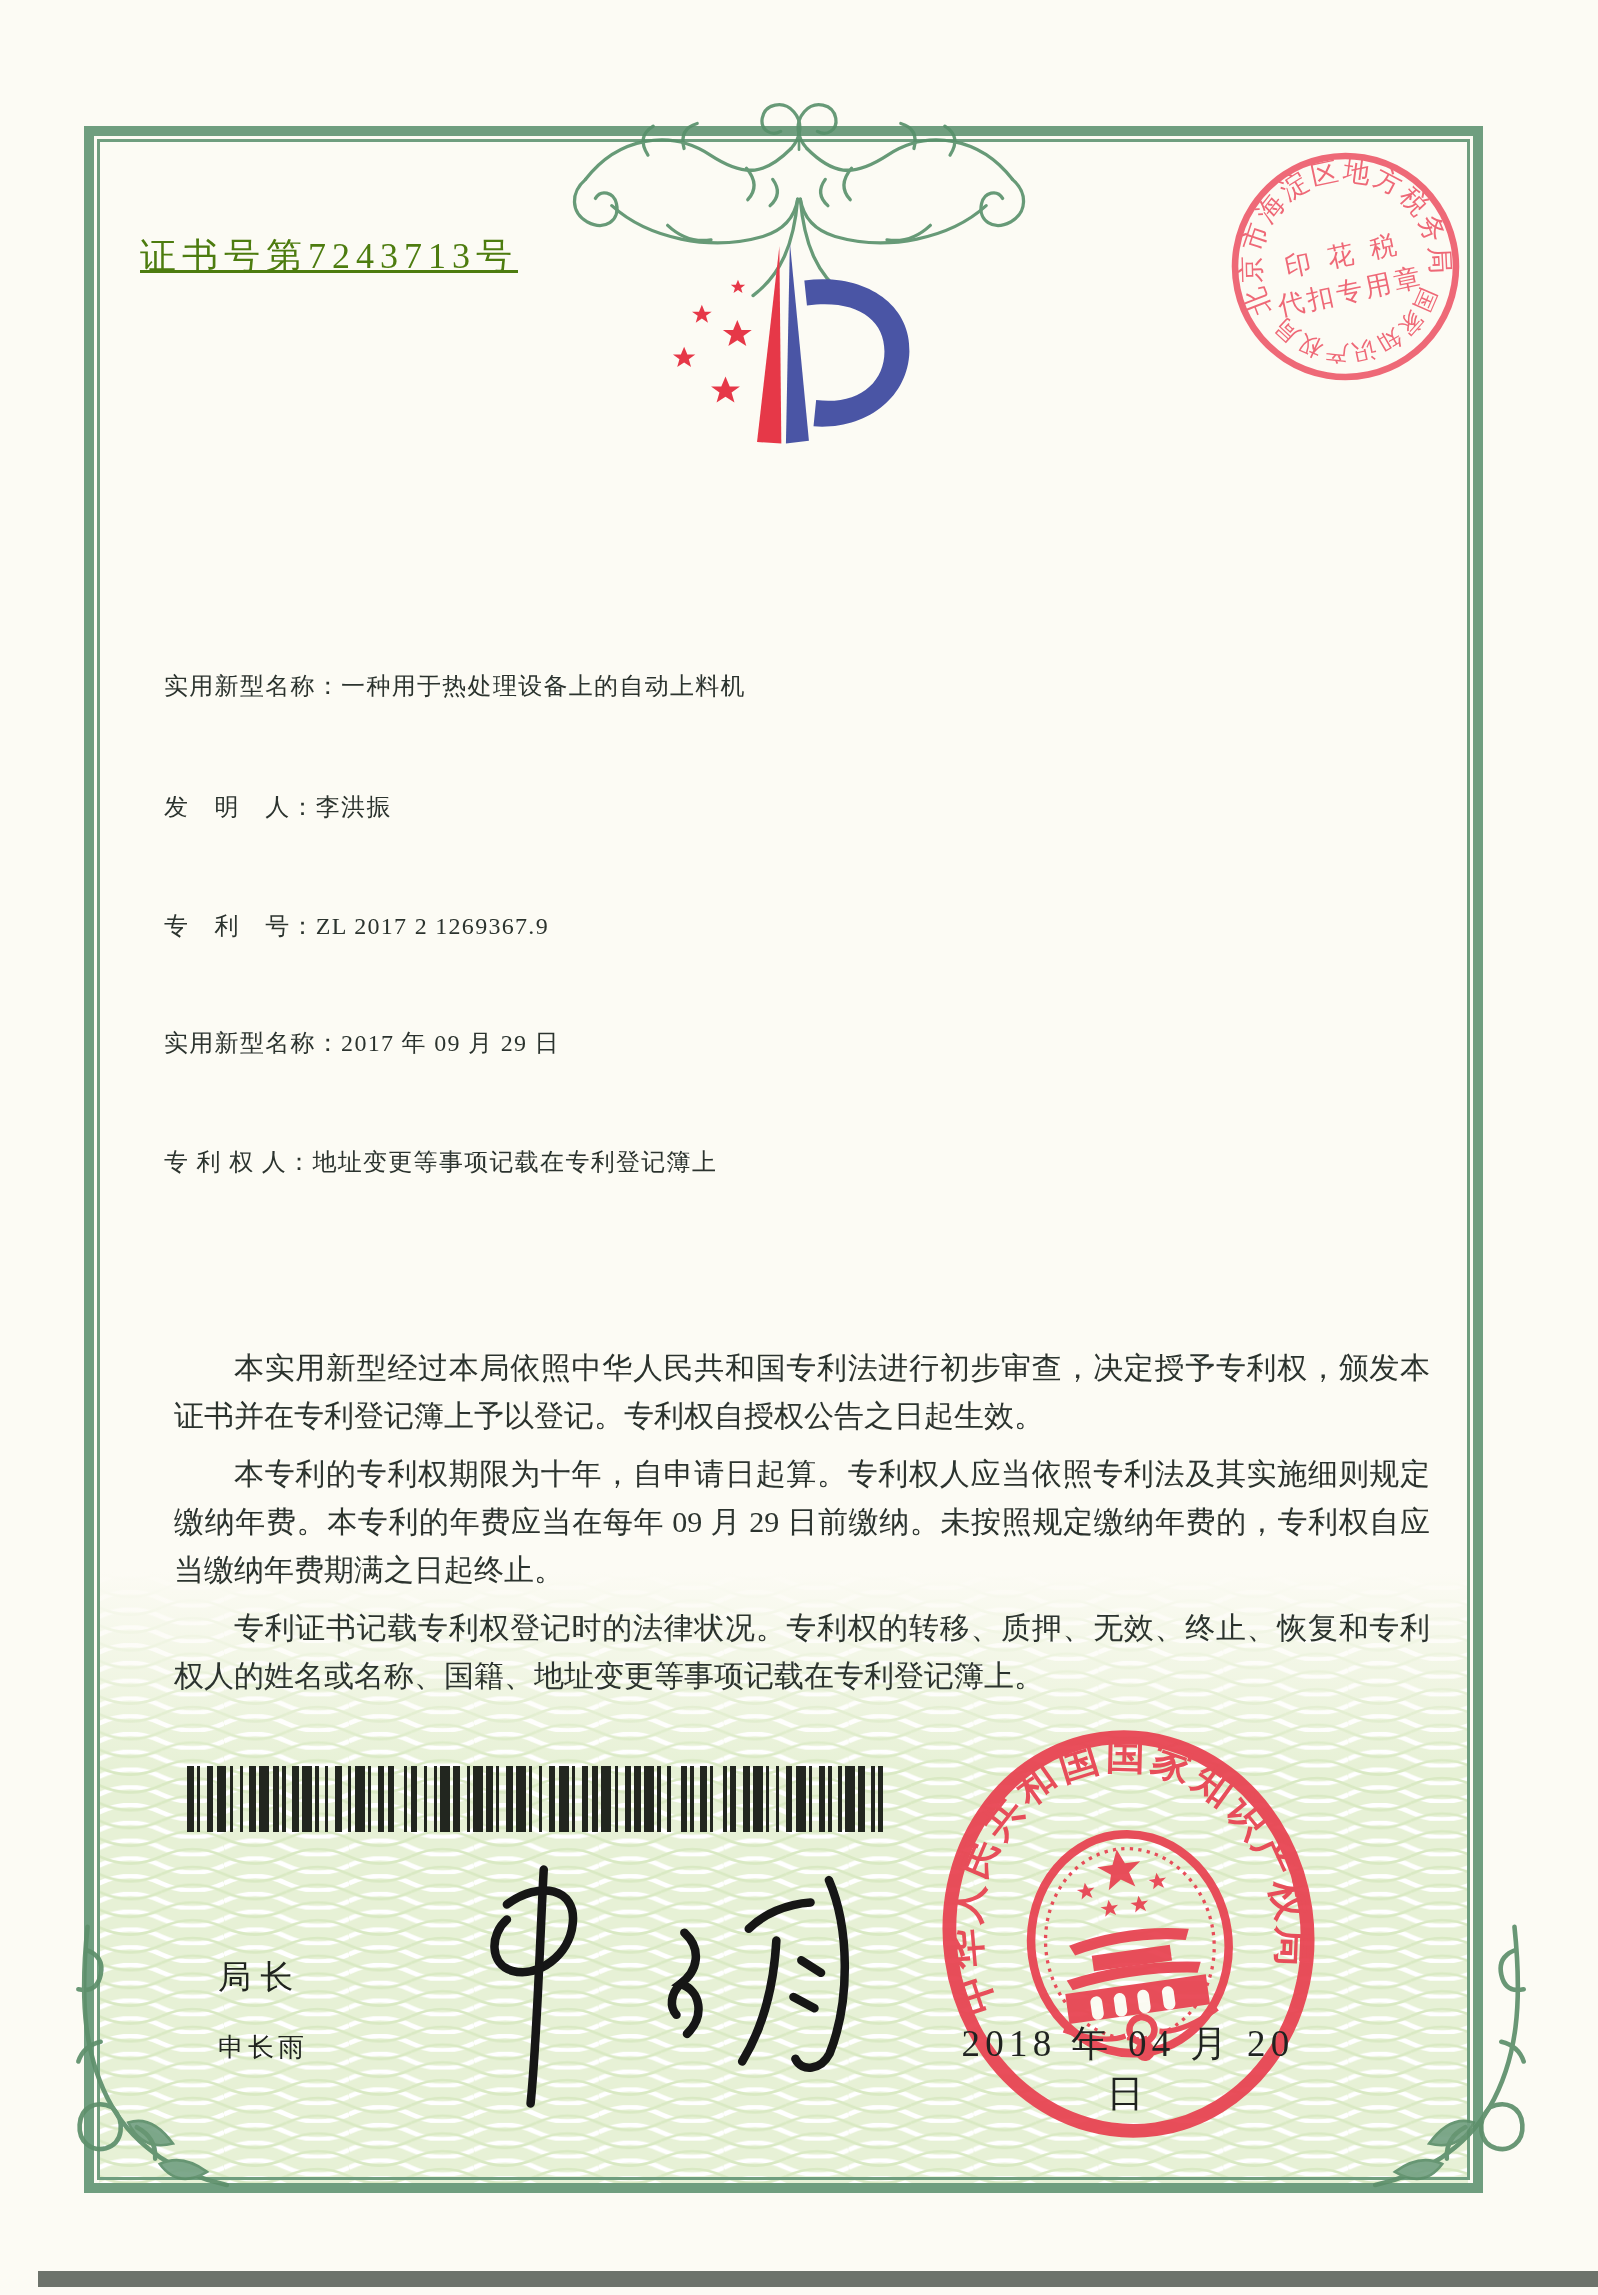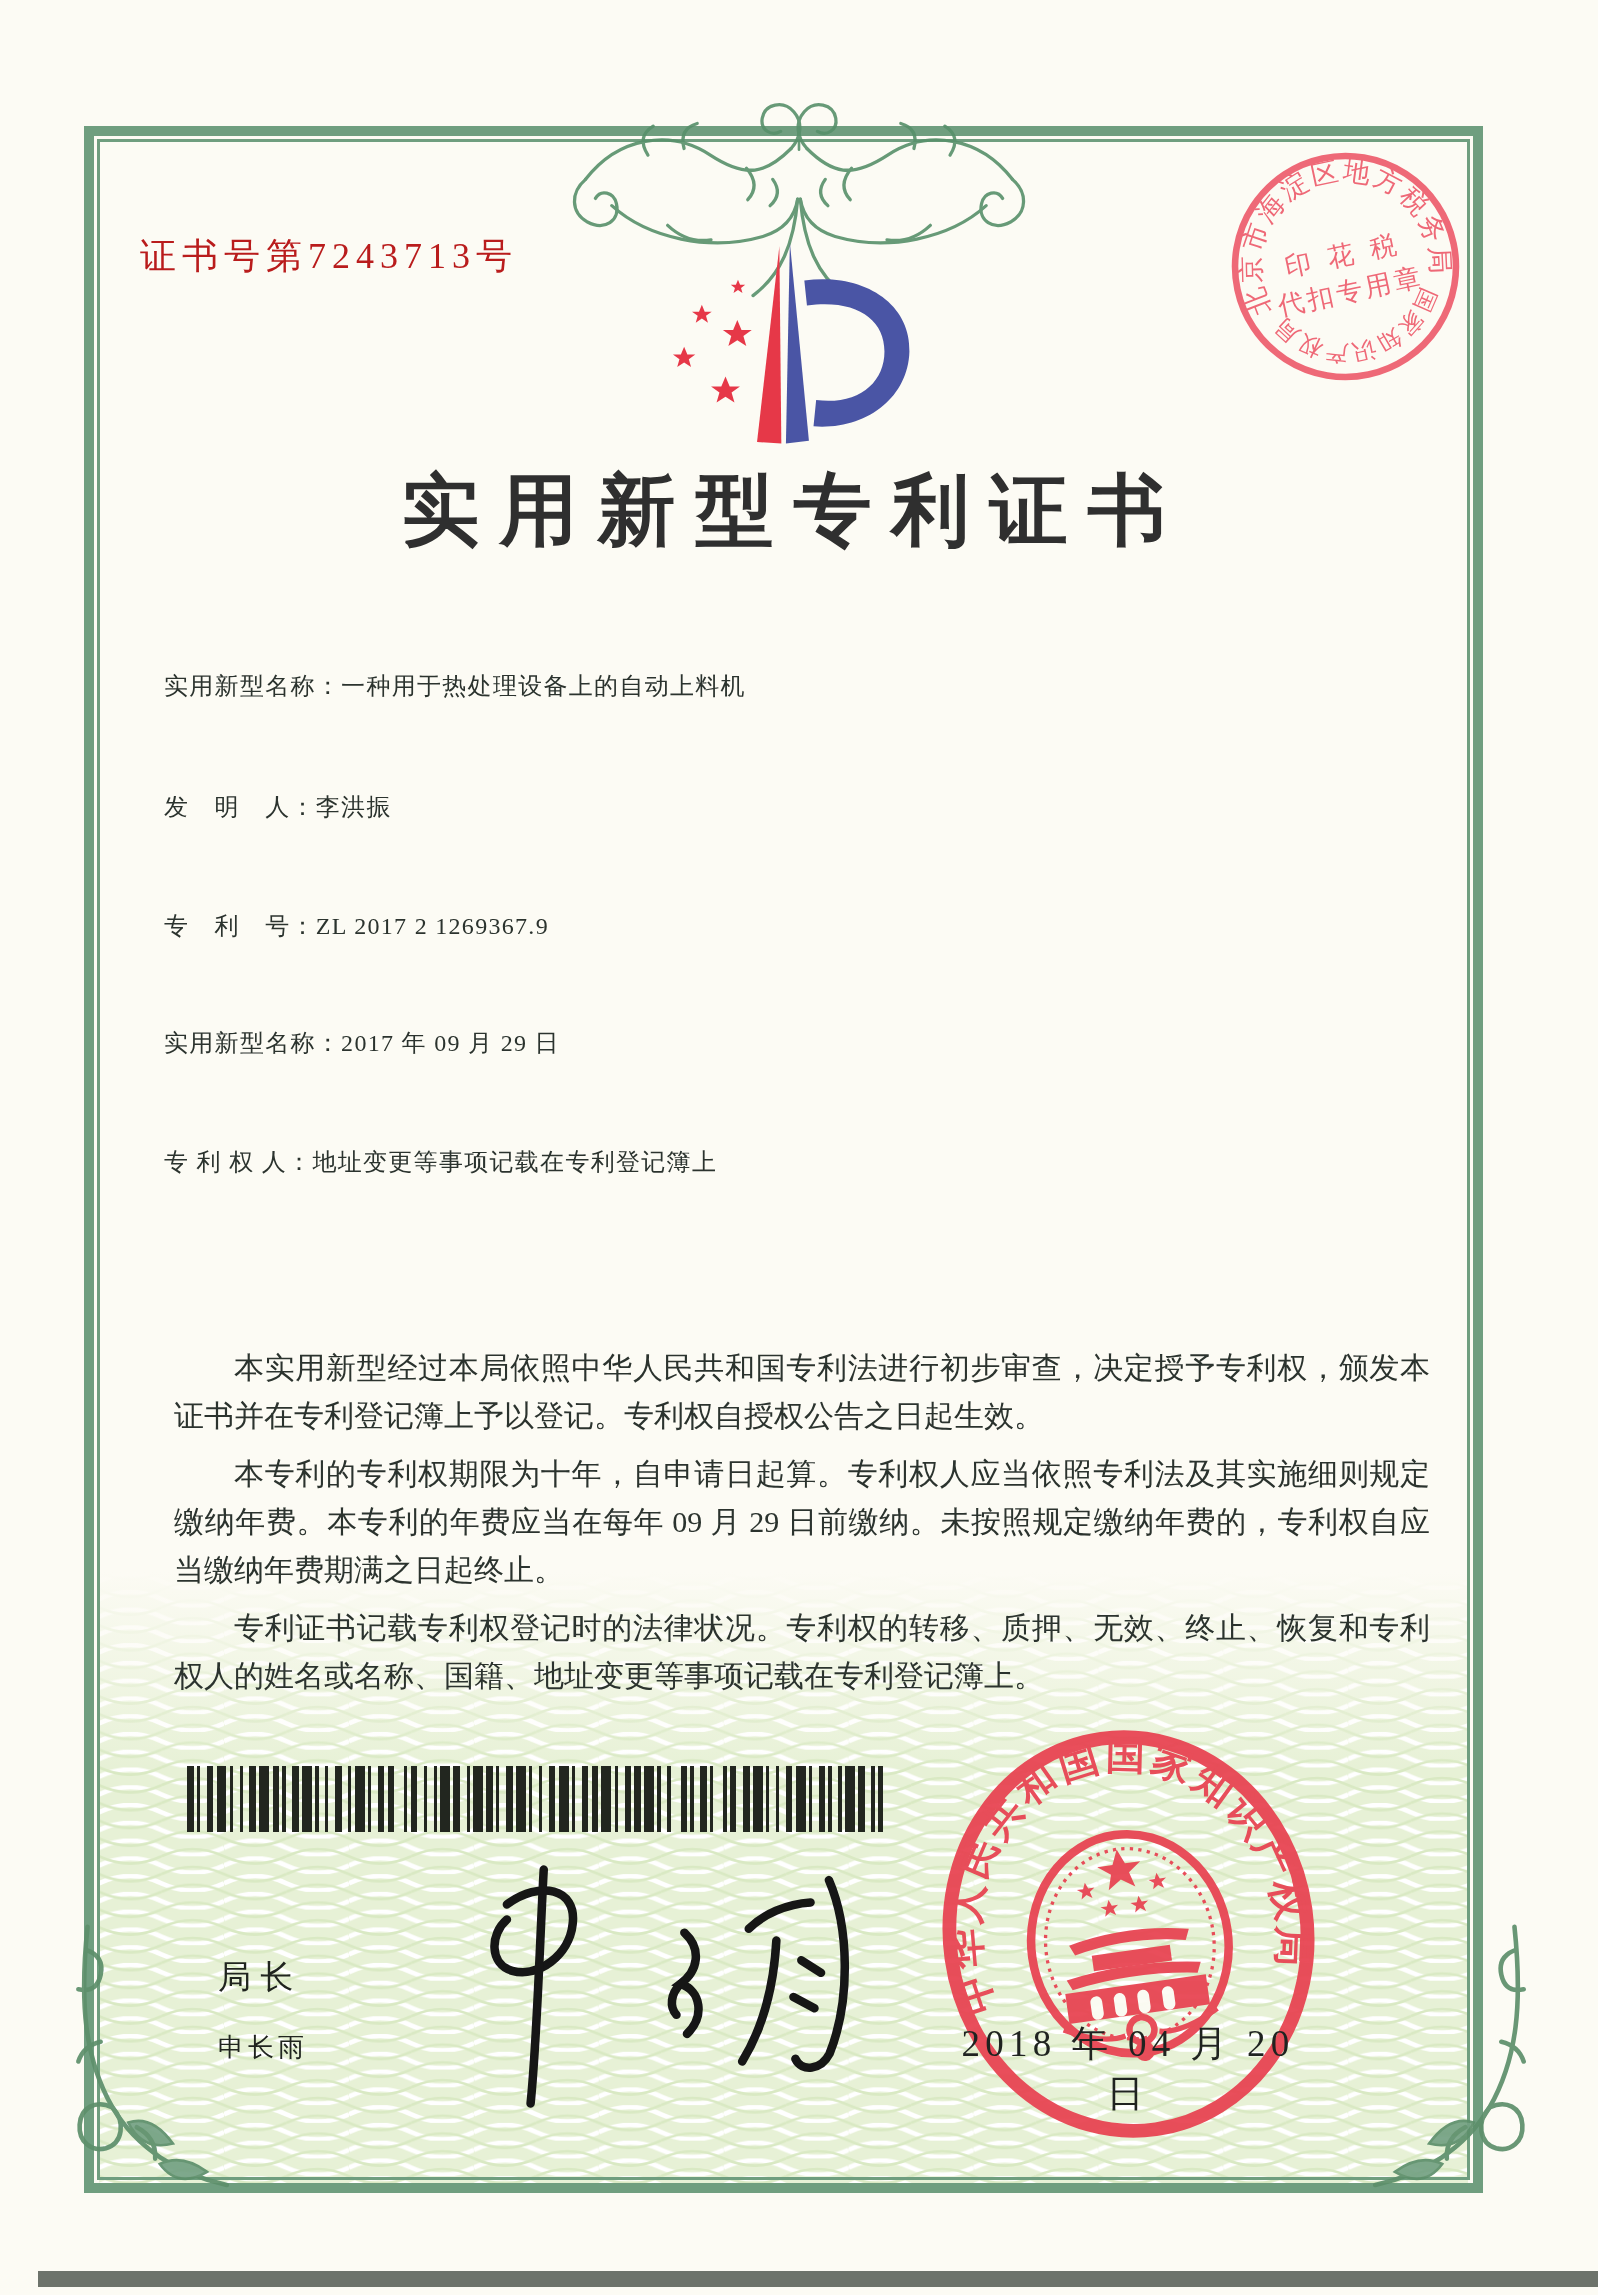--- a/index.html
+++ b/index.html
@@ -26,21 +26,21 @@
     border:10px solid var(--border-green);box-sizing:border-box;z-index:2;}
   .frame-inner{position:absolute;left:2.6px;top:2.6px;right:2.6px;bottom:2.6px;border:3.3px solid var(--border-green);}
 
   .decor{position:absolute;z-index:3;}
   .decor.top-dragons{left:549px;top:71px;width:500px;height:243px;}
   .decor.corner-left{left:61px;top:1917px;width:191px;height:289px;}
   .decor.corner-right{left:1350px;top:1917px;width:191px;height:289px;}
 
   .content{position:absolute;z-index:4;color:var(--ink);}
 
-  .cert-number{left:140px;top:232px;font-size:36px;letter-spacing:6px;color:#b91c1c;}
+  .cert-number{left:140px;top:232px;font-size:36px;letter-spacing:6px;color:#4d7c0f;text-decoration:underline;}
   .logo-wrap{left:648px;top:241px;width:289px;height:238px;z-index:4;}
   .cert-title{left:84px;top:459px;width:1399px;text-align:center;font-size:78px;font-weight:bold;
     letter-spacing:20px;color:var(--title-ink);text-indent:20px;}
 
   .field-row{left:164px;font-size:24px;white-space:nowrap;}
   .field-row .lab,.field-row .val{display:inline;letter-spacing:1.3px;}
   .f0{top:670px;} .f1{top:791px;} .f2{top:910px;text-align:center;} .f3{top:1027px;} .f4{top:1146px;} .f5{top:1264px;}
 
   .body-text{left:164px;top:1334px;width:1276px;font-size:30px;line-height:48px;text-align:justify;}
   .body-text p{margin:10px;text-indent:2em;}
@@ -166,21 +166,20 @@
         <textPath href="#arcTop" startOffset="50%" text-anchor="middle">北京市海淀区地方税务局</textPath>
       </text>
       <text font-size="35" fill="#ee5e6e" letter-spacing="3">
         <textPath href="#arcBot" startOffset="50%" text-anchor="middle">国家知识产权局</textPath>
       </text>
       <text x="200" y="196" font-size="40" fill="#ee5e6e" text-anchor="middle" letter-spacing="8">印 花 税</text>
       <text x="200" y="252" font-size="40" fill="#ee5e6e" text-anchor="middle" letter-spacing="5">代扣专用章</text>
     </g>
   </svg>
 
-  <div class="content abs cert-title">实用新型专利证书</div>
 
   <div class="content abs field-row f0">
     <span class="lab">实用新型名称：</span><span class="val">一种用于热处理设备上的自动上料机</span>
   </div>
   <div class="content abs field-row f1">
     <span class="lab">发　明　人：</span><span class="val">李洪振</span>
   </div>
   <div class="content abs field-row f2">
     <span class="lab">专　利　号：</span><span class="val">ZL 2017 2 1269367.9</span>
   </div>

